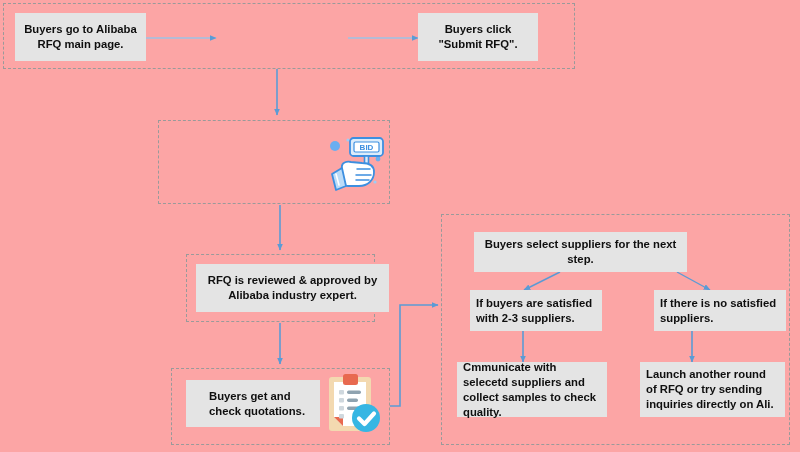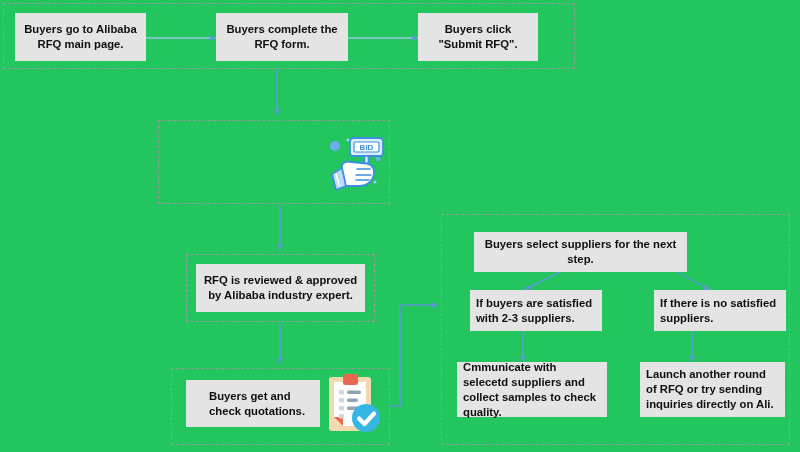--- a/index.html
+++ b/index.html
@@ -7,21 +7,21 @@
     padding: 0;
     background: #ffffff;
   }
   body {
     font-family: "Liberation Sans", sans-serif;
   }
   #canvas {
     position: relative;
     width: 800px;
     height: 452px;
-    background: #22c55e;
+    background: #fca5a5;
     overflow: hidden;
   }
   .group {
     position: absolute;
     border: 1px dashed #9a9a9a;
     box-sizing: border-box;
     background: transparent;
   }
   .node {
     position: absolute;
@@ -93,23 +93,20 @@
     <line x1="560" y1="272" x2="524" y2="290" stroke="#5b9bd5" stroke-width="1.4" marker-end="url(#arrowhead)"></line>
     <line x1="677" y1="272" x2="710" y2="290" stroke="#5b9bd5" stroke-width="1.4" marker-end="url(#arrowhead)"></line>
 
     <line x1="523" y1="331" x2="523" y2="362" stroke="#5b9bd5" stroke-width="1.6" marker-end="url(#arrowhead)"></line>
     <line x1="692" y1="331" x2="692" y2="362" stroke="#5b9bd5" stroke-width="1.6" marker-end="url(#arrowhead)"></line>
   </svg>
 
   <div class="node" style="left:15px; top:13px; width:131px; height:48px;">
     <span>Buyers go to Alibaba RFQ main page.</span>
   </div>
-  <div class="node" style="left:216px; top:13px; width:132px; height:48px;">
-    <span>Buyers complete the RFQ form.</span>
-  </div>
   <div class="node" style="left:418px; top:13px; width:120px; height:48px;">
     <span>Buyers click "Submit RFQ".</span>
   </div>
 
 
   <div class="icon-box" style="left:326px; top:132px; width:62px; height:64px;">
     <svg viewBox="0 0 62 64" width="62" height="64" xmlns="http://www.w3.org/2000/svg">
 
       <circle cx="9" cy="14" r="5" fill="#6aaef0"></circle>
       <circle cx="22" cy="8" r="1.6" fill="#9ecdf5"></circle>
@@ -127,21 +124,21 @@
 
       <path d="M31,37 L44,37" stroke="#3d8fe0" stroke-width="1.5" stroke-linecap="round"></path>
       <path d="M30,43 L45,43" stroke="#3d8fe0" stroke-width="1.5" stroke-linecap="round"></path>
       <path d="M30,48 L43,48" stroke="#3d8fe0" stroke-width="1.5" stroke-linecap="round"></path>
 
       <path d="M6,42 L16,36 L20,54 L10,58 Z" fill="#bcdcf8" stroke="#3d8fe0" stroke-width="1.8" stroke-linejoin="round"></path>
       <path d="M10,42 L13,53" stroke="#ffffff" stroke-width="1.6" stroke-linecap="round"></path>
     </svg>
   </div>
 
-  <div class="node" style="left:196px; top:264px; width:169px; height:48px;">
+  <div class="node" style="left:196px; top:264px; width:193px; height:48px;">
     <span>RFQ is reviewed &amp; approved by Alibaba industry expert.</span>
   </div>
 
   <div class="node left-align" style="left:186px; top:380px; width:134px; height:47px; padding-left:23px;">
     <span>Buyers get and check quotations.</span>
   </div>
 
   <div class="icon-box" style="left:323px; top:373px; width:60px; height:62px;">
     <svg viewBox="0 0 60 62" width="60" height="62" xmlns="http://www.w3.org/2000/svg">
 

